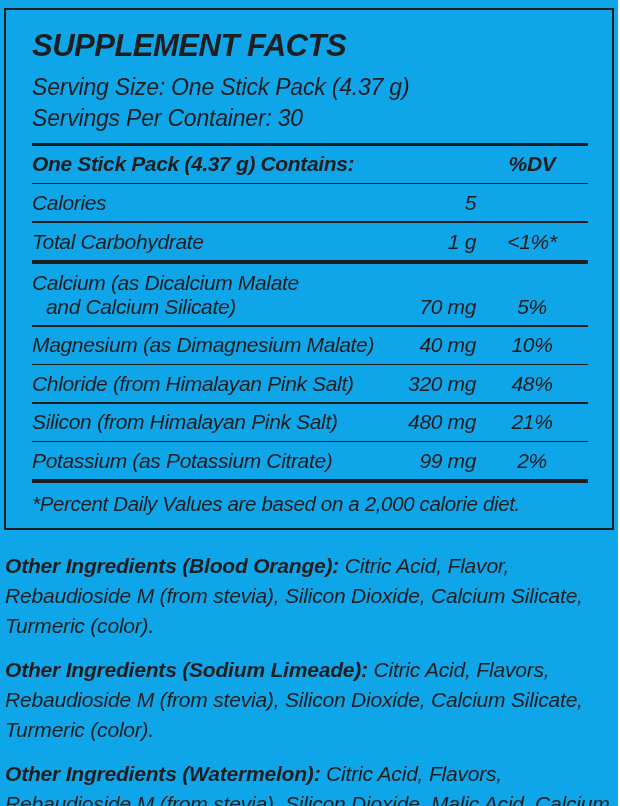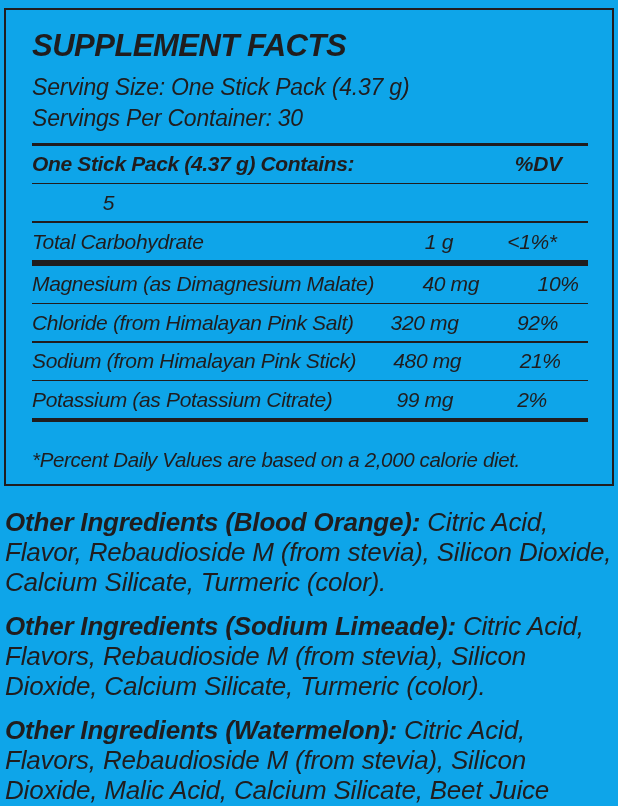--- a/index.html
+++ b/index.html
@@ -41,41 +41,40 @@
   .rule-thin  { height: 1.5px; }
   .rule-cal   { height: 2px; }
   .rule-thick { height: 4px; }
   .t-row {
     display: flex;
     align-items: baseline;
     padding: 6.5px 0;
     font-size: 21px;
     line-height: 24px;
     letter-spacing: -0.35px;
-    gap: 23px;
   }
   .t-row .name  { flex: 1 1 auto; white-space: nowrap; }
   .t-row .amt   { flex: 0 0 82px;  text-align: right; white-space: nowrap; }
   .t-row .dv    { flex: 0 0 112px; text-align: center; white-space: nowrap; }
   .t-row.header-row .name,
   .t-row.header-row .dv { font-weight: 700; }
   .t-row.row-multi { align-items: flex-end; }
   .name-two-lines .line2 { padding-left: 14px; }
   .footnote {
-    padding-top: 26px;
+    padding-top: 9px;
     font-size: 20.5px;
     letter-spacing: -0.35px;
     white-space: nowrap;
   }
   .ingredients {
     padding: 0 6px 0 5px;
   }
   .ingredients p {
     margin: 0 0 14px 0;
-    font-size: 26px;
+    font-size: 21px;
     line-height: 30px;
     letter-spacing: -0.2px;
   }
   .ingredients p strong { font-weight: 700; }
 </style>
 </head>
 <body>
 
 <div class="page">
 
@@ -90,55 +89,64 @@
 
     <div class="t-row header-row">
       <span class="name">One Stick Pack (4.37 g) Contains:</span>
       <span class="amt"></span>
       <span class="dv">%DV</span>
     </div>
 
     <div class="rule rule-thin"></div>
 
     <div class="t-row">
+      <span class="name">Calories</span>
       <span class="amt">5</span>
       <span class="dv"></span>
     </div>
 
     <div class="rule rule-cal"></div>
 
     <div class="t-row">
       <span class="name">Total Carbohydrate</span>
       <span class="amt">1 g</span>
       <span class="dv">&lt;1%*</span>
     </div>
 
     <div class="rule rule-thick"></div>
 
+    <div class="t-row row-multi">
+      <span class="name name-two-lines">
+        <span class="line1" style="display:block">Calcium (as Dicalcium Malate</span>
+        <span class="line2" style="display:block">and Calcium Silicate)</span>
+      </span>
+      <span class="amt">70 mg</span>
+      <span class="dv">5%</span>
+    </div>
 
     <div class="rule rule-thin"></div>
 
     <div class="t-row">
       <span class="name">Magnesium (as Dimagnesium Malate)</span>
       <span class="amt">40 mg</span>
       <span class="dv">10%</span>
     </div>
 
     <div class="rule rule-thin"></div>
 
     <div class="t-row">
       <span class="name">Chloride (from Himalayan Pink Salt)</span>
       <span class="amt">320 mg</span>
-      <span class="dv">92%</span>
+      <span class="dv">48%</span>
     </div>
 
     <div class="rule rule-thin"></div>
 
     <div class="t-row">
-      <span class="name">Sodium (from Himalayan Pink Stick)</span>
+      <span class="name">Silicon (from Himalayan Pink Salt)</span>
       <span class="amt">480 mg</span>
       <span class="dv">21%</span>
     </div>
 
     <div class="rule rule-thin"></div>
 
     <div class="t-row">
       <span class="name">Potassium (as Potassium Citrate)</span>
       <span class="amt">99 mg</span>
       <span class="dv">2%</span>

